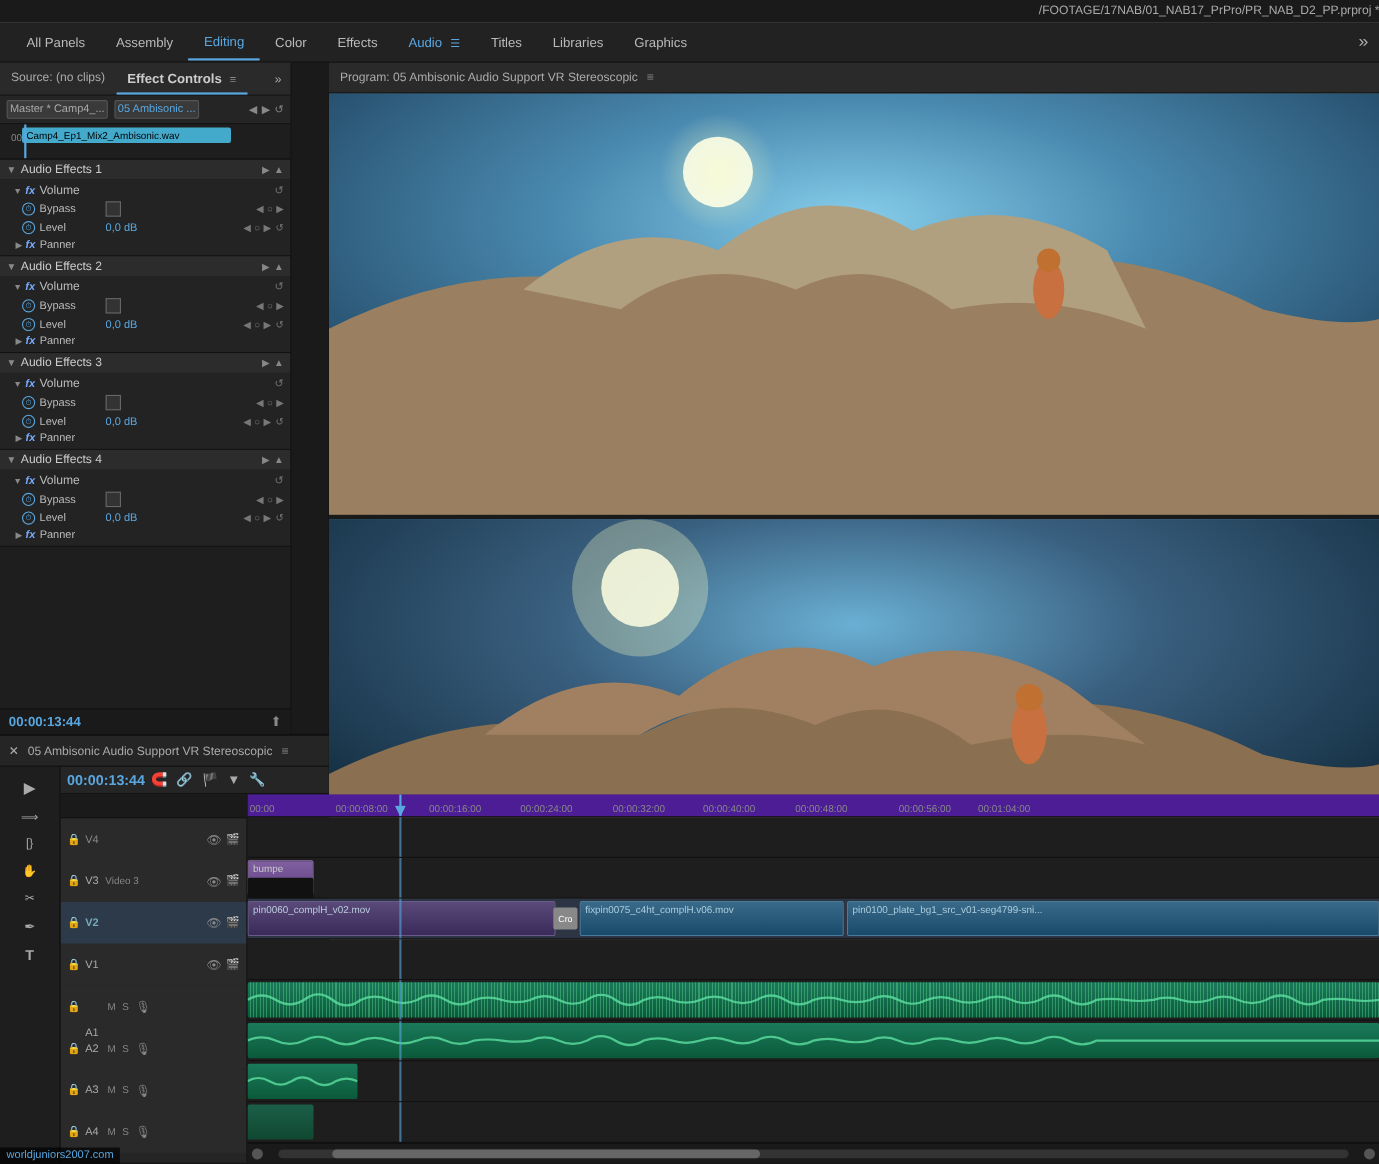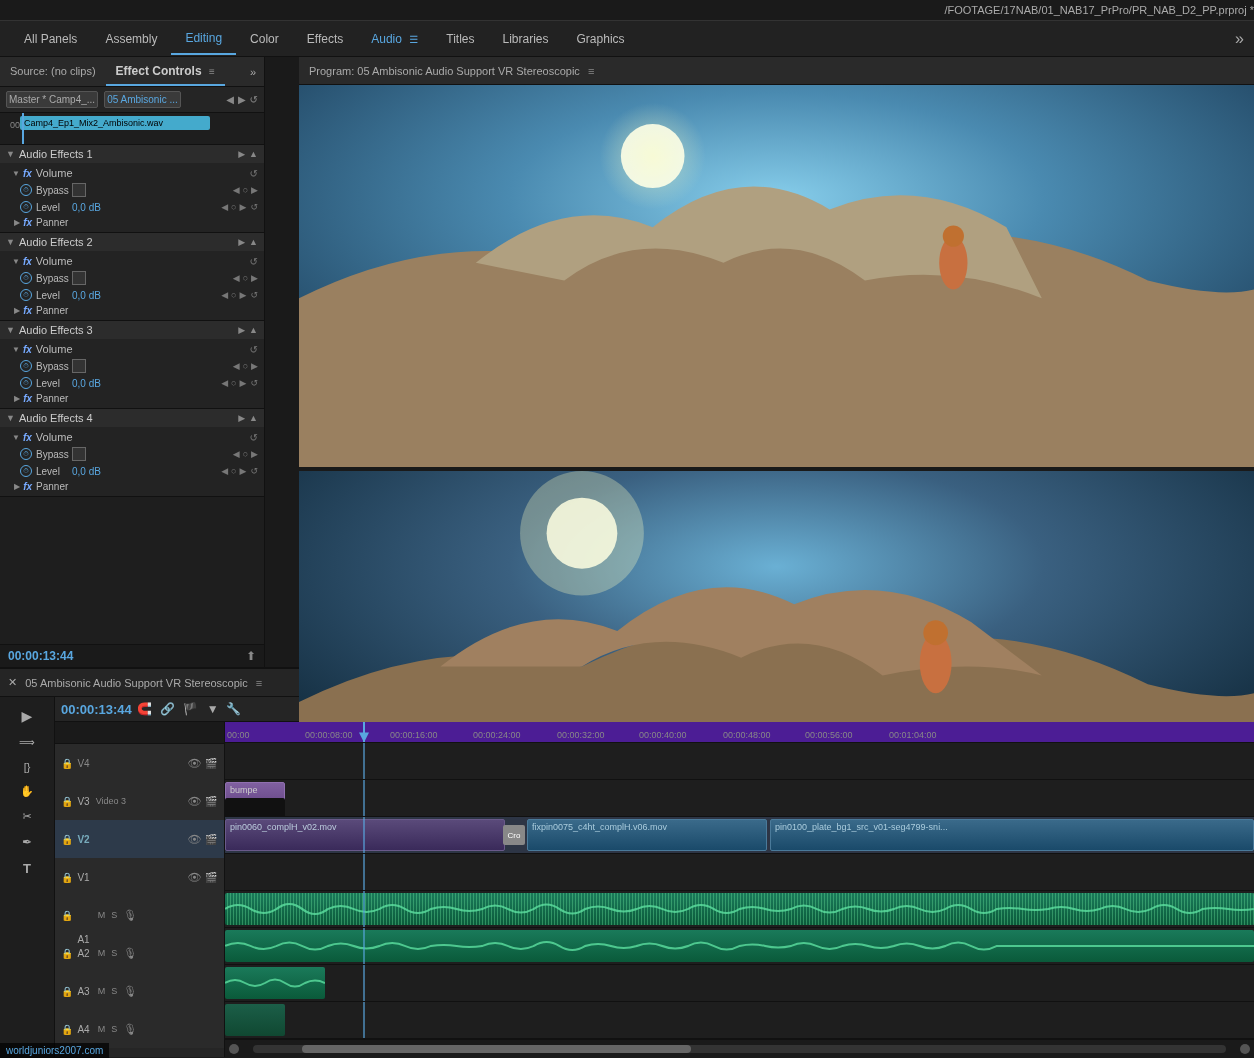--- a/index.html
+++ b/index.html
@@ -171,21 +171,21 @@
       flex: 1;
     }
     .param-row {
       display: flex;
       align-items: center;
       padding: 2px 6px 2px 20px;
       font-size: 10px;
       color: #bbb;
     }
     .param-label {
-      width: 36px;
+      width: 60px;
       font-size: 10px;
     }
     .param-checkbox {
       width: 14px;
       height: 14px;
       border: 1px solid #666;
       background: #333;
       margin-right: 6px;
       cursor: pointer;
     }
@@ -1012,21 +1012,21 @@
         <div style="flex:1; overflow:hidden; display:flex; flex-direction:column;">
 
           <div id="tl-ruler" style="position:relative; overflow:hidden;">
             <div class="tl-time-mark" style="left:2px;">00:00</div>
             <div class="tl-time-mark" style="left:80px;">00:00:08:00</div>
             <div class="tl-time-mark" style="left:165px;">00:00:16:00</div>
             <div class="tl-time-mark" style="left:248px;">00:00:24:00</div>
             <div class="tl-time-mark" style="left:332px;">00:00:32:00</div>
             <div class="tl-time-mark" style="left:414px;">00:00:40:00</div>
             <div class="tl-time-mark" style="left:498px;">00:00:48:00</div>
-            <div class="tl-time-mark" style="left:580px;">00:00:56:00</div>
+            <div class="tl-time-mark" style="left:592px;">00:00:56:00</div>
             <div class="tl-time-mark" style="left:664px;">00:01:04:00</div>
 
             <div style="position:absolute; left:138px; top:0; width:2px; height:100%; background:#59a7e0; z-index:10;"></div>
             <div style="position:absolute; left:134px; bottom:0; width:10px; height:10px; background:#59a7e0; clip-path:polygon(0 0,100% 0,50% 100%);"></div>
           </div>
 
           <div style="height:38px; background:#1e1e1e; border-bottom:1px solid #111; position:relative;">
             <div style="position:absolute; left:138px; top:0; width:2px; height:100%; background:#59a7e0; z-index:10; opacity:0.6;"></div>
           </div>
 

